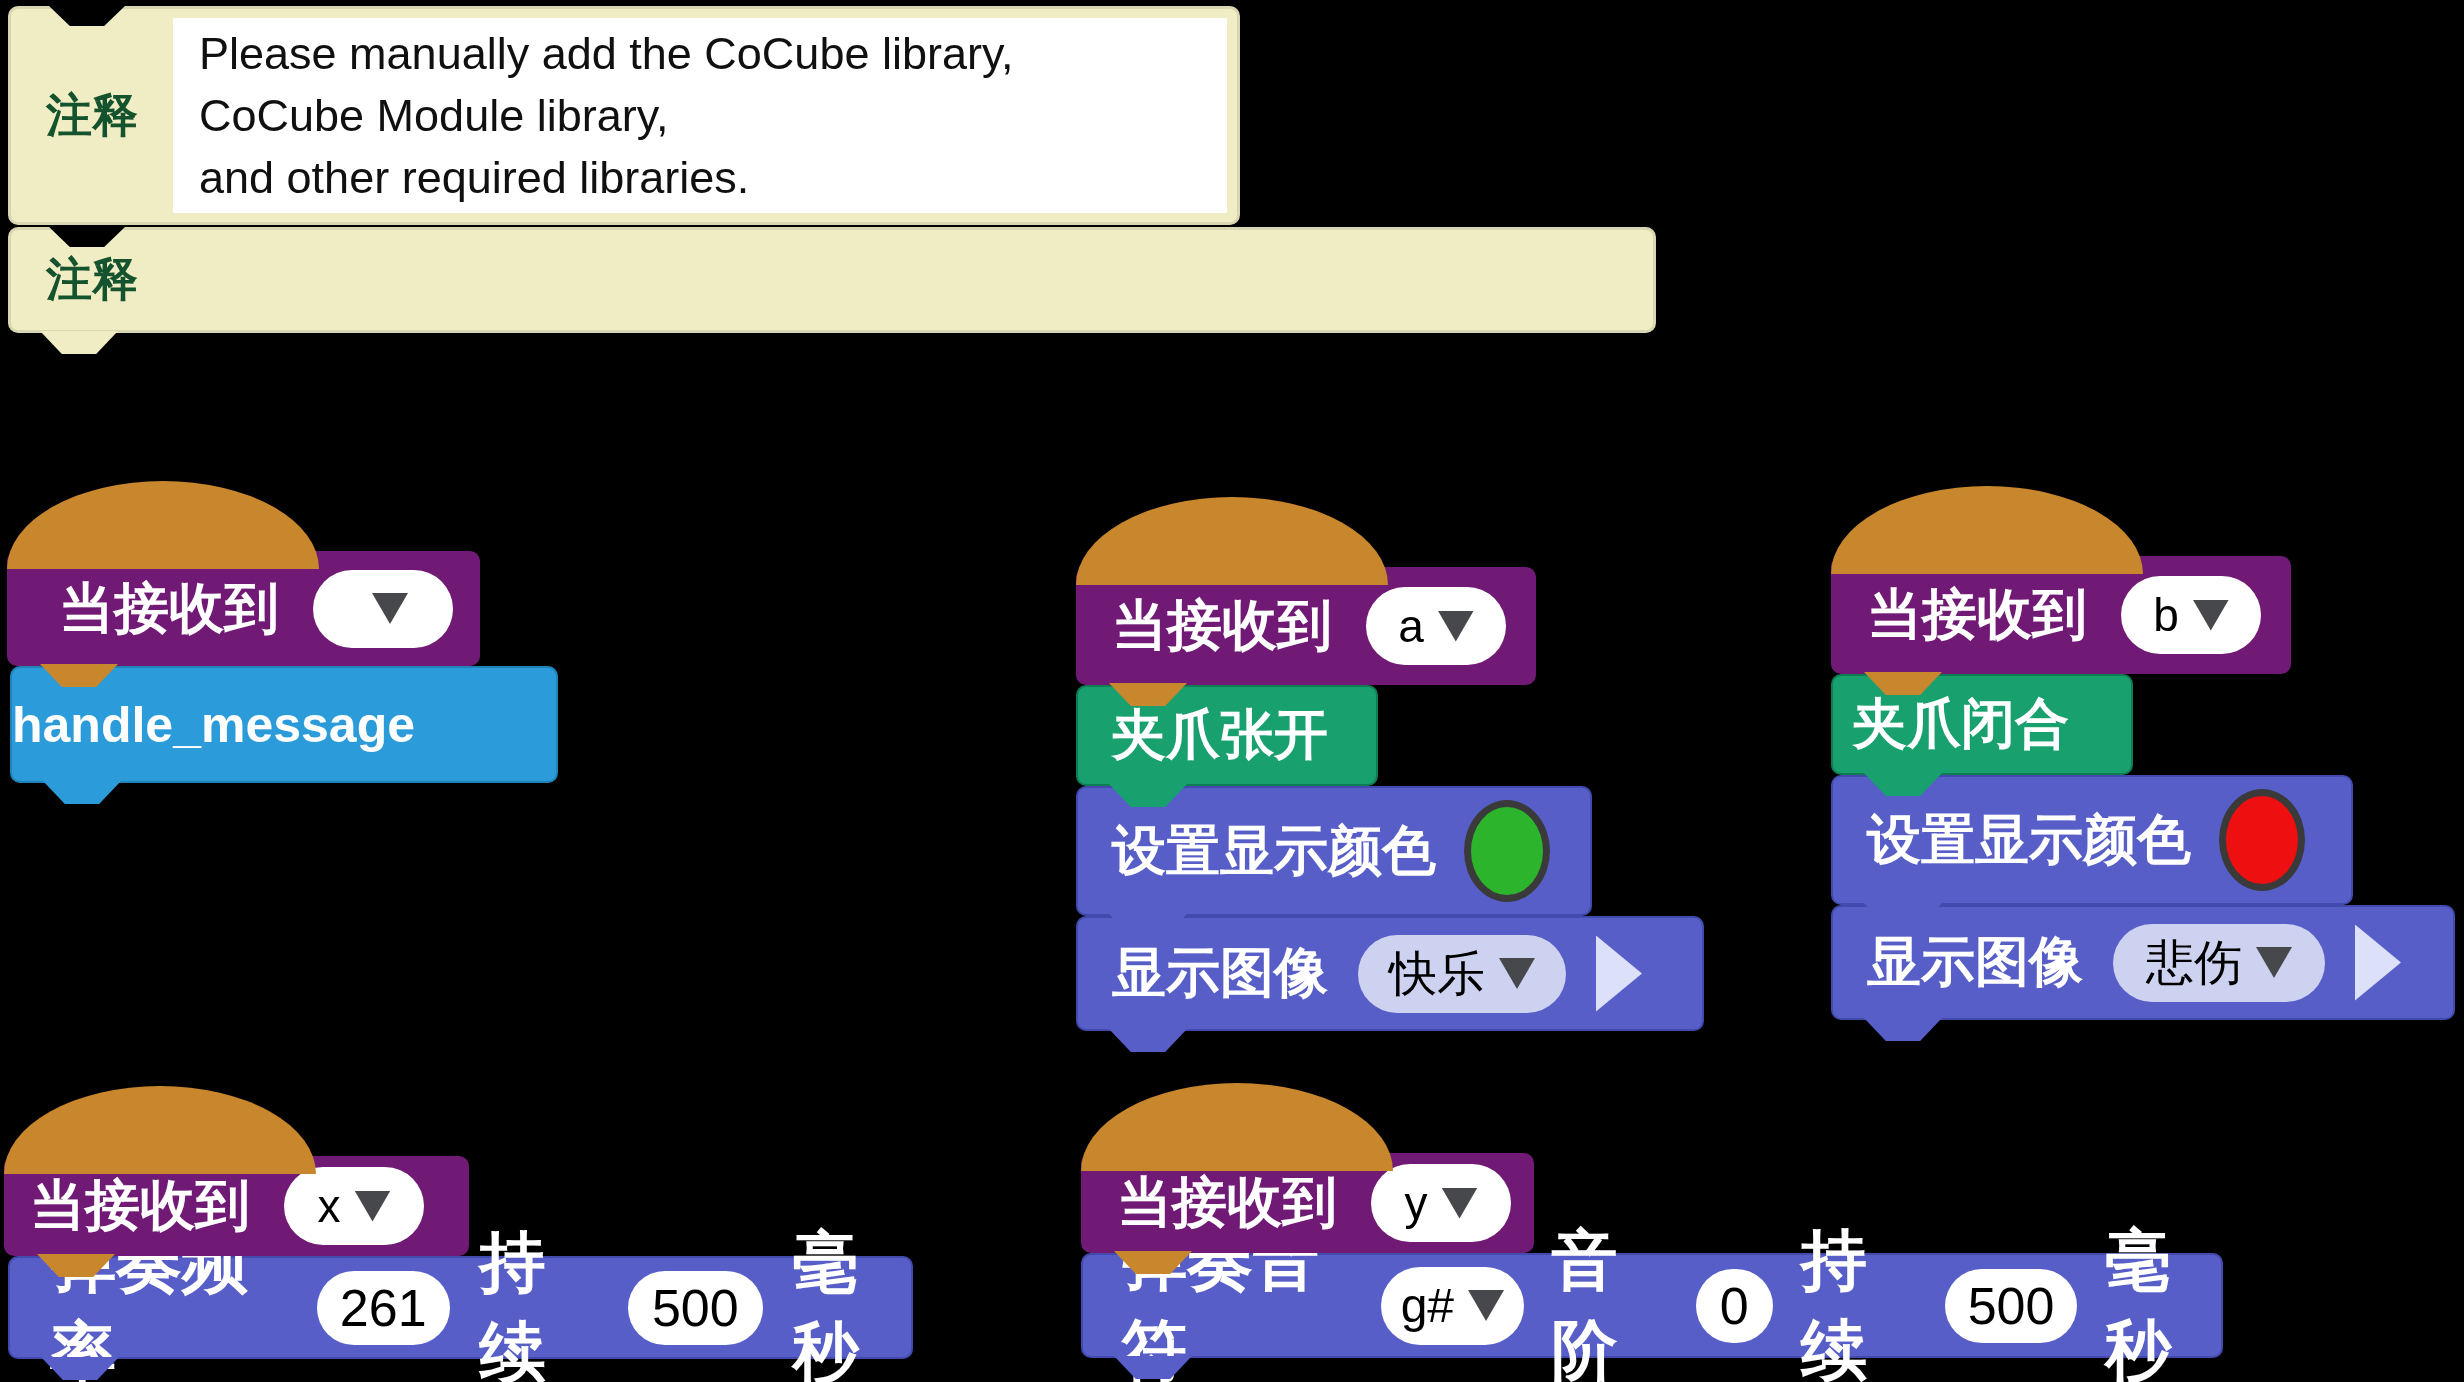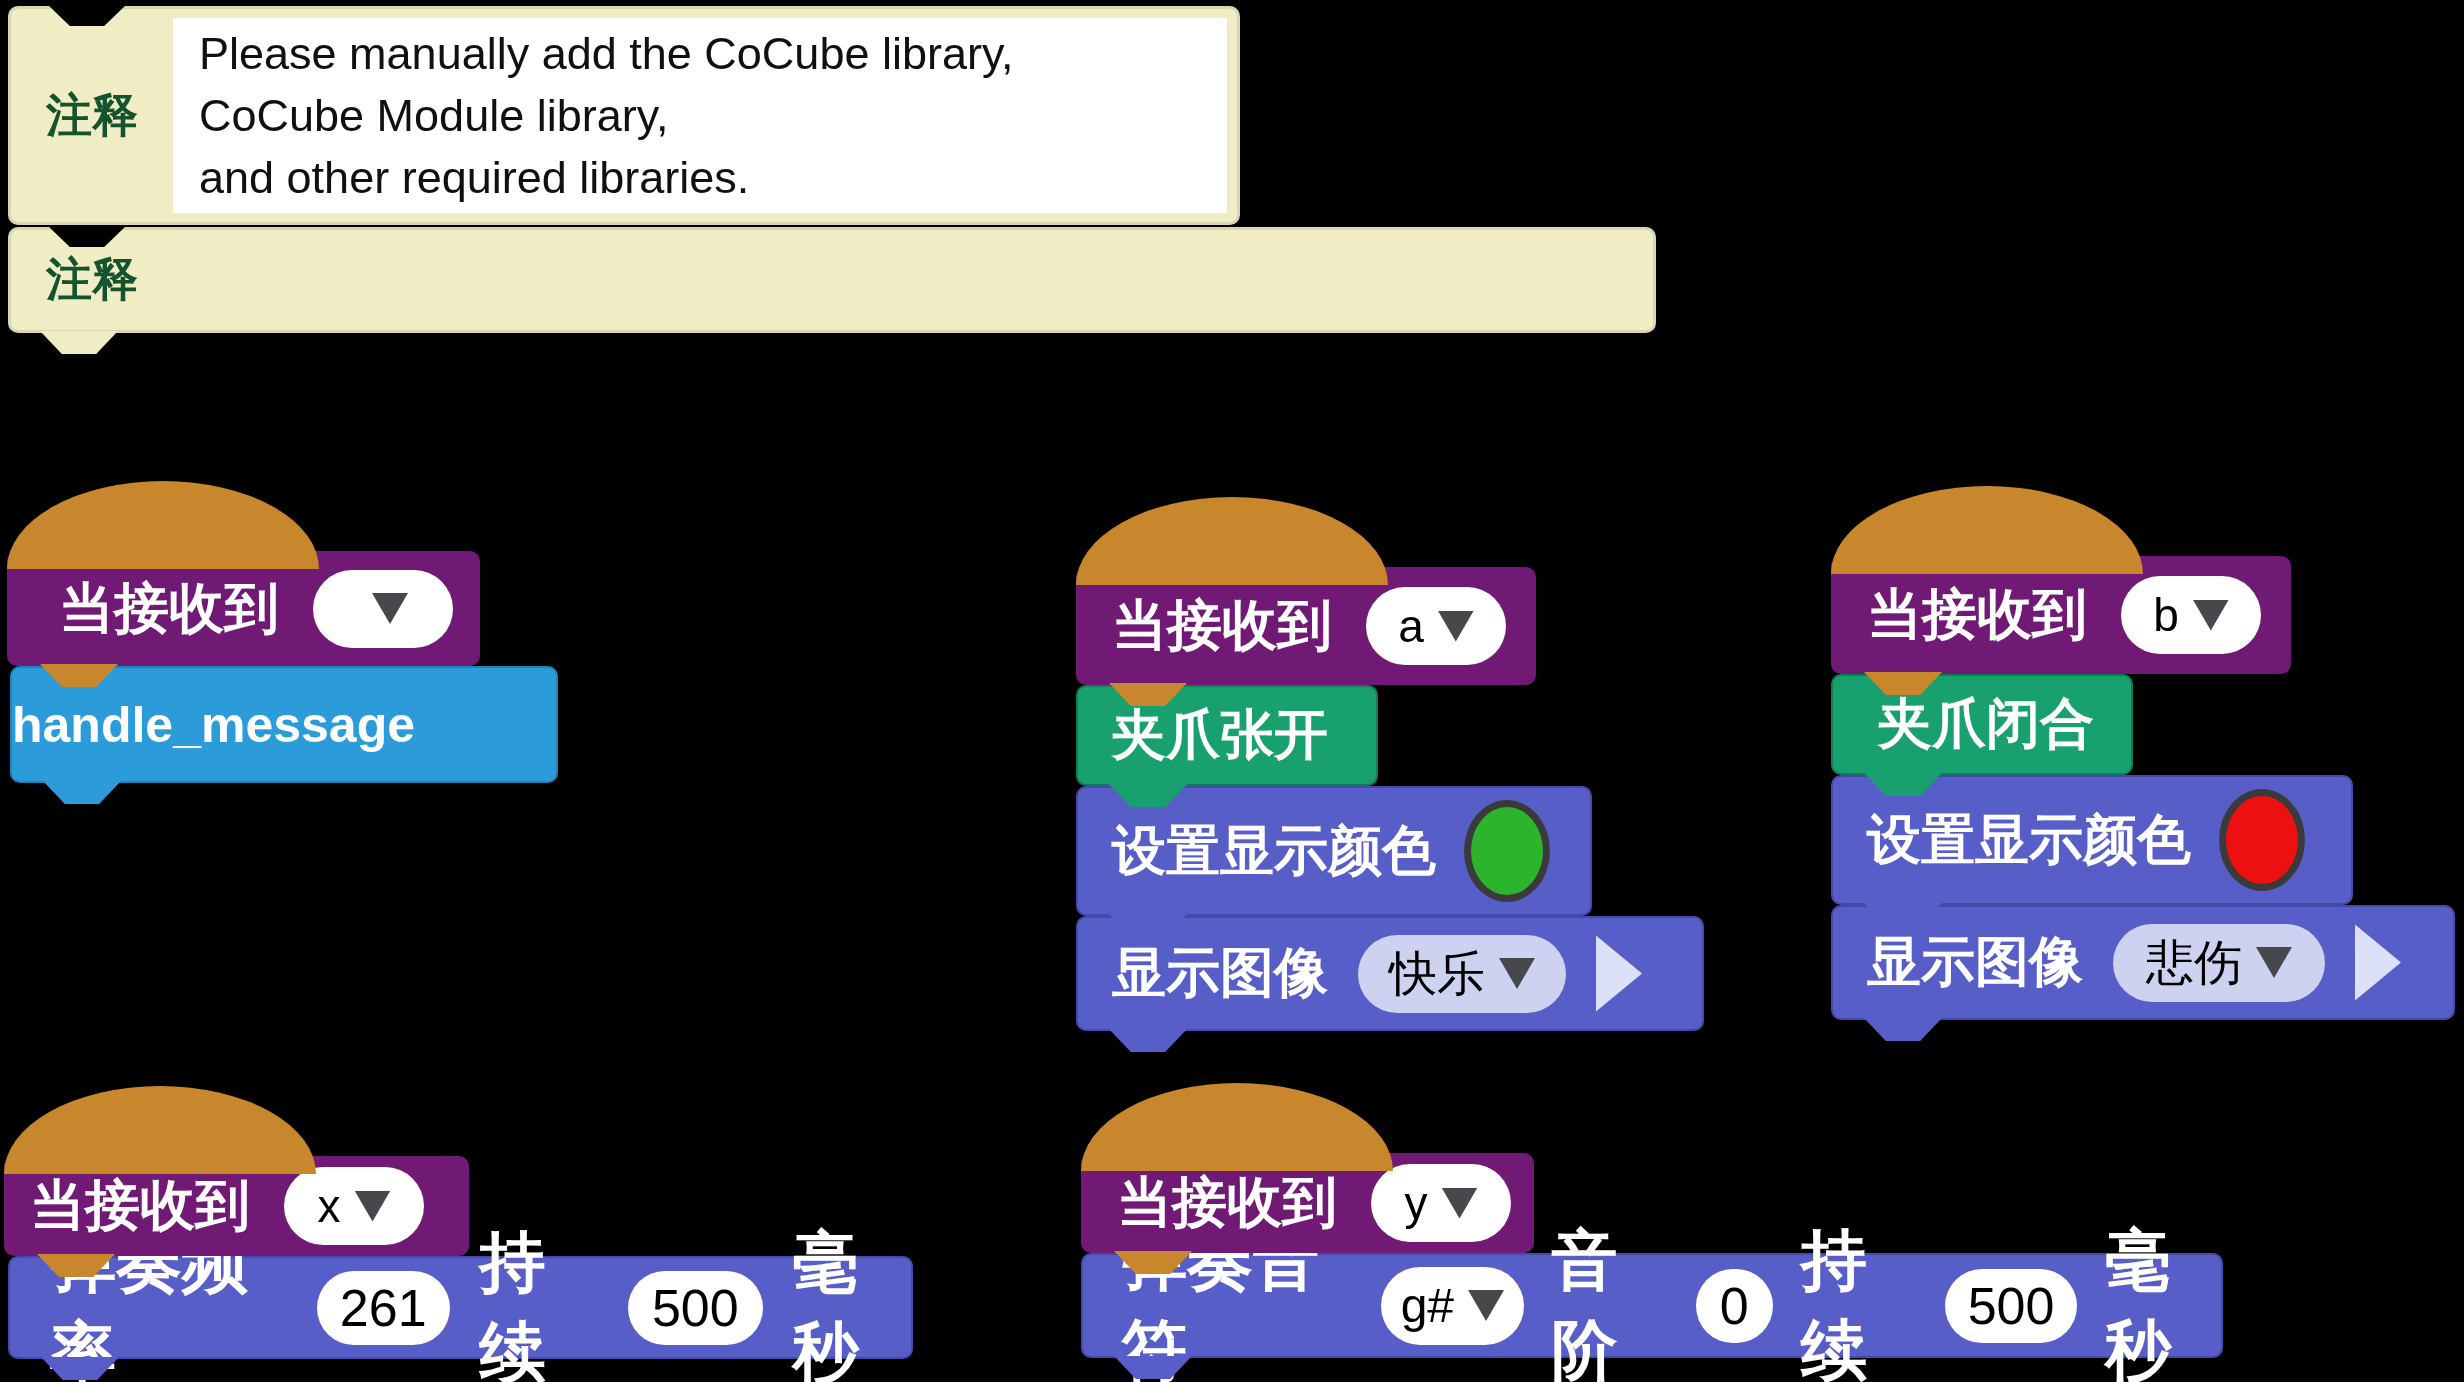--- a/index.html
+++ b/index.html
@@ -132,21 +132,21 @@
   <div class="block hatbody" style="left:1076px;top:567px;width:460px;height:118px;padding-left:36px;gap:34px;">
     <span class="lbl-hat">当接收到</span>
     <div class="pill pill-hat">
       <span>a</span>
       <span class="tri-down"></span>
     </div>
   </div>
   <div class="dome" style="left:1076px;top:497px;"></div>
   <div class="tab" style="left:1109px;top:683px;background:#C8862D;"></div>
 
-  <div class="block green" style="left:1831px;top:674px;width:302px;height:101px;padding-left:45px;">
+  <div class="block green" style="left:1831px;top:674px;width:302px;height:101px;padding-left:20px;">
     <span class="lbl">夹爪闭合</span>
   </div>
   <div class="tab" style="left:1864px;top:773px;background:#18A06E;"></div>
 
   <div class="block purple" style="left:1831px;top:775px;width:522px;height:130px;padding-left:34px;gap:28px;">
     <span class="lbl">设置显示颜色</span>
     <span class="ellipse el-red"></span>
   </div>
   <div class="tab" style="left:1864px;top:903px;background:#575EC7;"></div>
 

